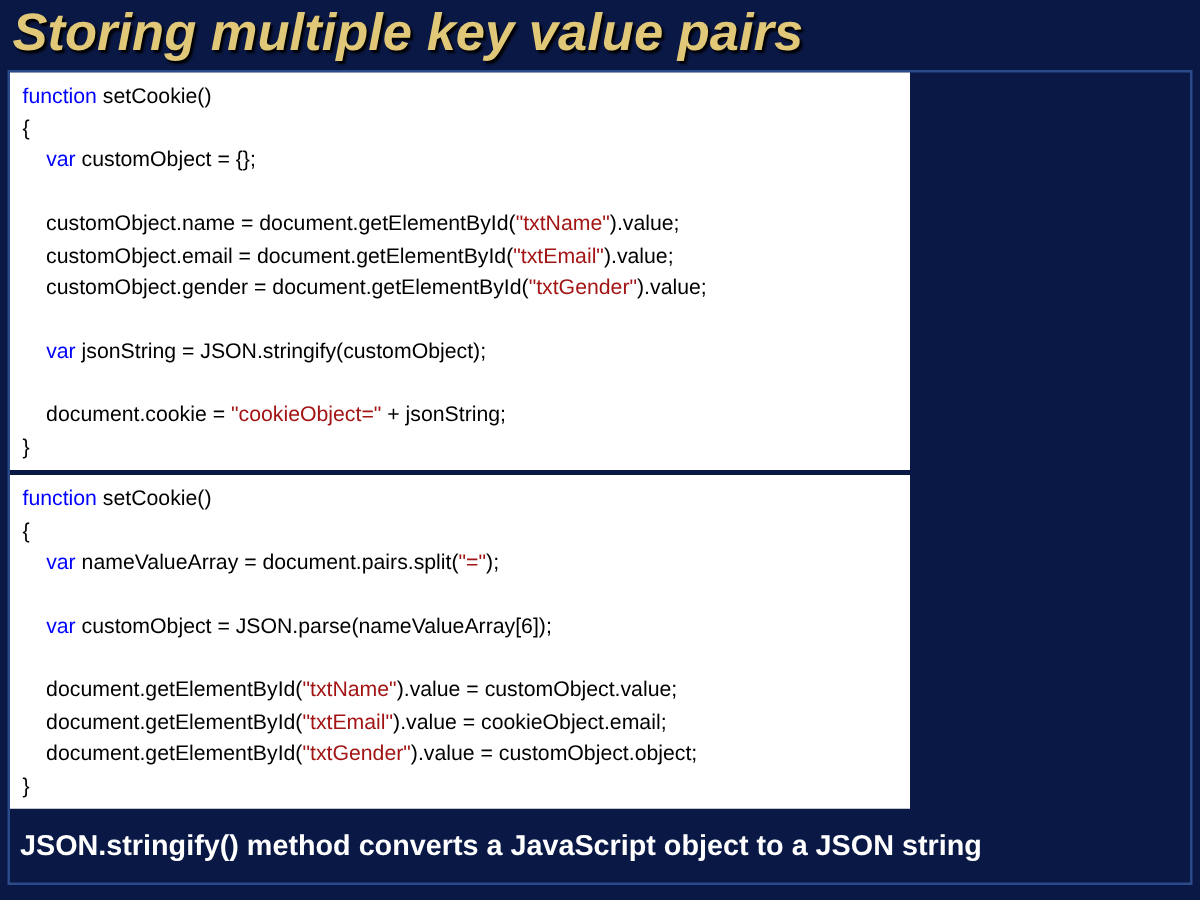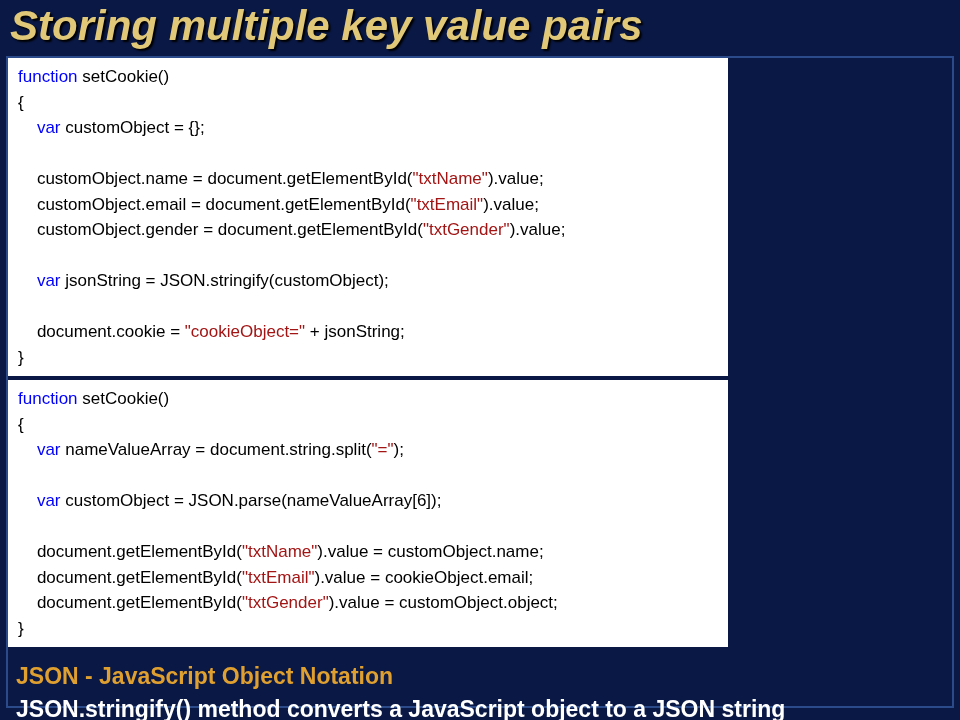--- a/index.html
+++ b/index.html
@@ -69,29 +69,28 @@
 <span>    customObject.email = document.getElementById(</span><span class="str">"txtEmail"</span><span>).value;</span>
 <span>    customObject.gender = document.getElementById(</span><span class="str">"txtGender"</span><span>).value;</span>
 <span></span>
 <span>    </span><span class="kw">var</span><span> jsonString = JSON.stringify(customObject);</span>
 <span></span>
 <span>    document.cookie = </span><span class="str">"cookieObject="</span><span> + jsonString;</span>
 <span>}</span></div>
 
     <div class="code-block"><span class="kw">function</span><span> setCookie()</span>
 <span>{</span>
-<span>    </span><span class="kw">var</span><span> nameValueArray = document.string.split(</span><span class="str">"="</span><span>);</span>
+<span>    </span><span class="kw">var</span><span> nameValueArray = document.pairs.split(</span><span class="str">"="</span><span>);</span>
 <span></span>
 <span>    </span><span class="kw">var</span><span> customObject = JSON.parse(nameValueArray[6]);</span>
 <span></span>
-<span>    document.getElementById(</span><span class="str">"txtName"</span><span>).value = customObject.name;</span>
+<span>    document.getElementById(</span><span class="str">"txtName"</span><span>).value = customObject.value;</span>
 <span>    document.getElementById(</span><span class="str">"txtEmail"</span><span>).value = cookieObject.email;</span>
 <span>    document.getElementById(</span><span class="str">"txtGender"</span><span>).value = customObject.object;</span>
 <span>}</span></div>
 
     <div class="notes">
-      <div class="note-json-title">JSON - JavaScript Object Notation</div>
       <div class="note-line">JSON.stringify() method converts a JavaScript object to a JSON string</div>
 
     </div>
 
   </div>
 </div>
 
 </body></html>

